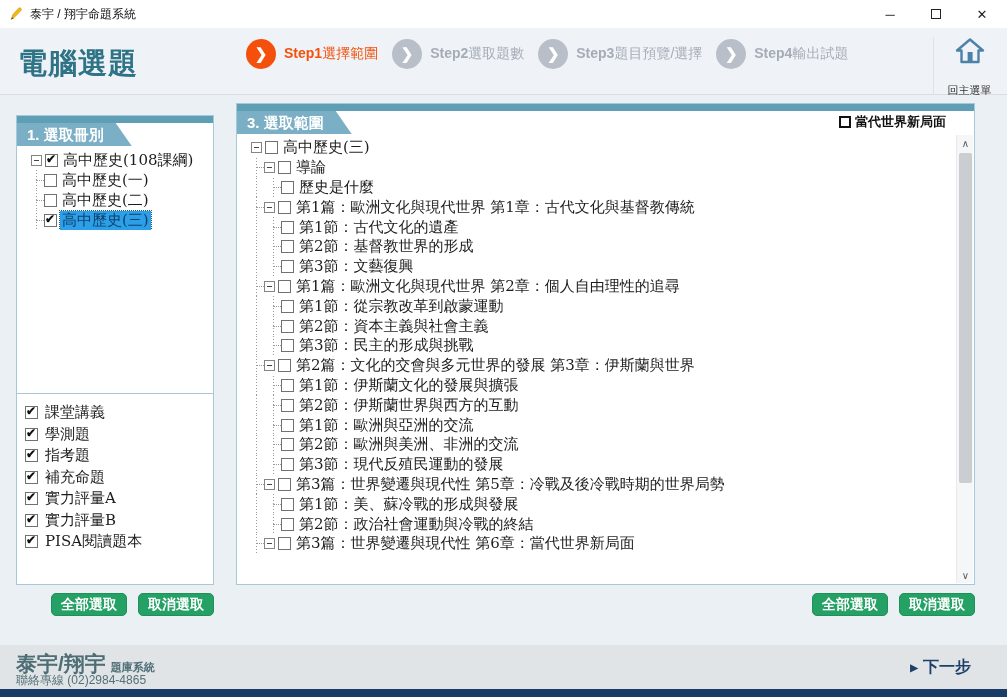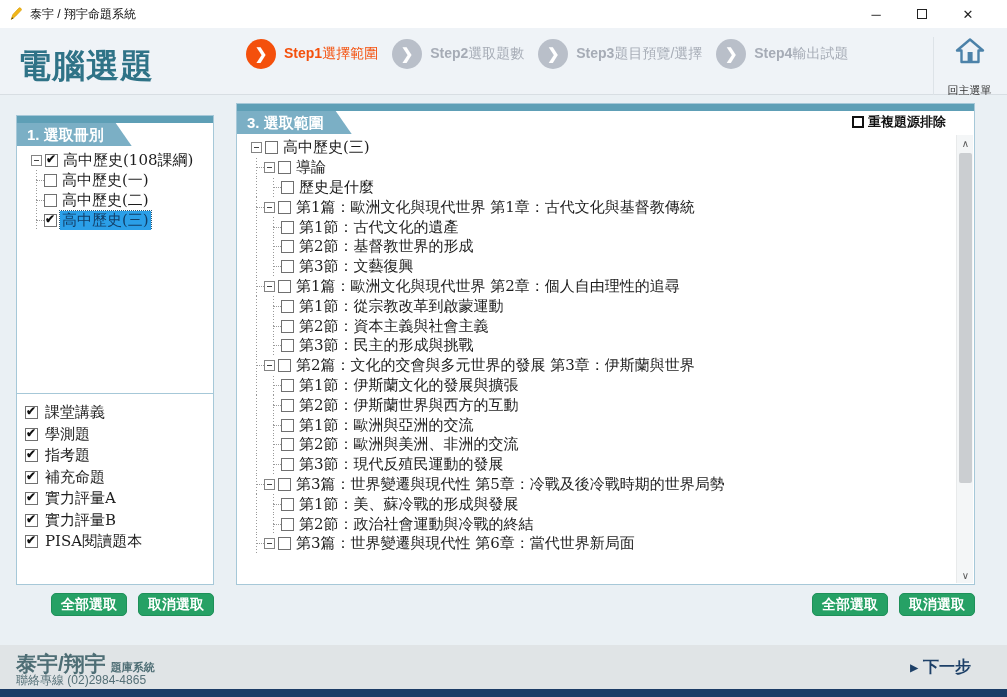--- a/index.html
+++ b/index.html
@@ -1,32 +1,32 @@
 <!DOCTYPE html>
 <html><head>
 <meta charset="utf-8">
 <style>
   * { margin:0; padding:0; box-sizing:border-box; }
   html,body { width:1007px; height:697px; overflow:hidden; background:#fff;
               font-family:"Liberation Sans", sans-serif; }
   #stage { position:relative; width:1007px; height:697px; background:#fff; }
 
   
-  .titlebar { position:absolute; top:0; left:0; right:16px; height:28px; background:#fff;
+  .titlebar { position:absolute; top:0; left:0; right:2px; height:28px; background:#fff;
               display:flex; align-items:center; padding-left:8px; }
   .titlebar .apptitle { font-size:12px; color:#111; margin-left:6px; }
   .wincontrols { position:absolute; right:0; top:0; height:28px; display:flex; }
   .winbtn { width:46px; height:28px; display:flex; align-items:center; justify-content:center;
             font-size:13px; color:#222; cursor:default; }
   .winbtn .maxbox { width:10px; height:10px; border:1px solid #222; display:block; }
 
   
   .appheader { position:absolute; top:28px; left:0; right:0; height:67px; background:#EFF3F7;
                border-bottom:1px solid #D8DEE3; }
-  .pagetitle { position:absolute; left:18px; top:16px; font-size:33px; font-weight:bold;
+  .pagetitle { position:absolute; left:18px; top:16px; font-size:29px; font-weight:bold;
                color:#2F7387; letter-spacing:1px; }
   .steps { position:absolute; left:246px; top:11px; display:flex; align-items:center; }
   .step { display:flex; align-items:center; margin-right:14px; }
   .stepcircle { width:30px; height:30px; border-radius:50%; background:#B9BFC9; color:#fff;
                 display:flex; align-items:center; justify-content:center; font-size:15px;
                 font-weight:bold; margin-right:8px; }
   .step.active .stepcircle { background:#F4500C; }
   .steptext { display:flex; flex-direction:row; line-height:1.25; color:#A6ACB6; font-size:14px; }
   .step.active .steptext { color:#F4500C; }
   .steptext .l1 { font-weight:bold; }
@@ -247,21 +247,21 @@
       <button class="greenbtn">全部選取</button>
       <button class="greenbtn">取消選取</button>
     </div>
 
     <div class="panel" id="panel3">
       <div class="banner">
         <div class="strip"></div>
         <div class="tab">3. 選取範圍</div>
         <div class="dedupe">
           <span class="box"></span>
-          <span>重複題源排除</span>
+          <span>當代世界新局面</span>
         </div>
       </div>
       <div class="treebody" style="padding-right:22px;">
           <div class="trow lvl0">
             <span class="sp8"></span>
             <span class="expander"></span>
             <span class="cb"></span>
             <span class="tlabel">高中歷史(三)</span>
           </div>
           <div class="trow lvl1 g1">

